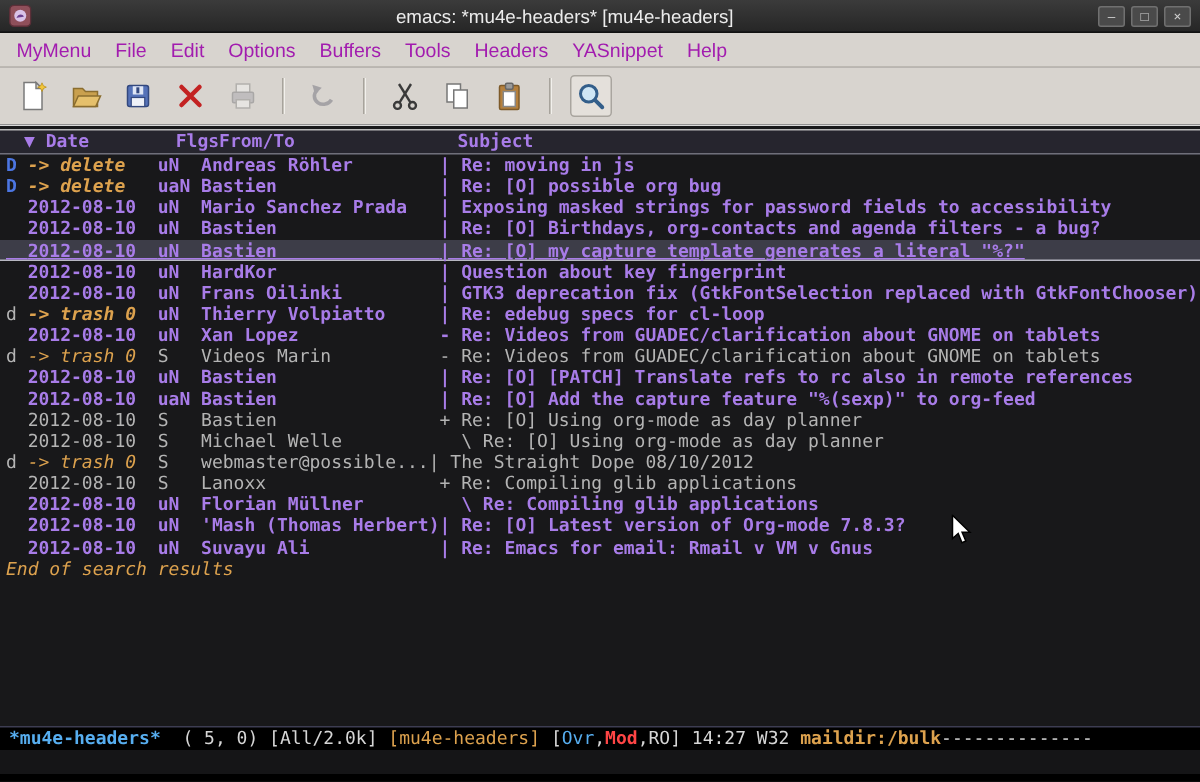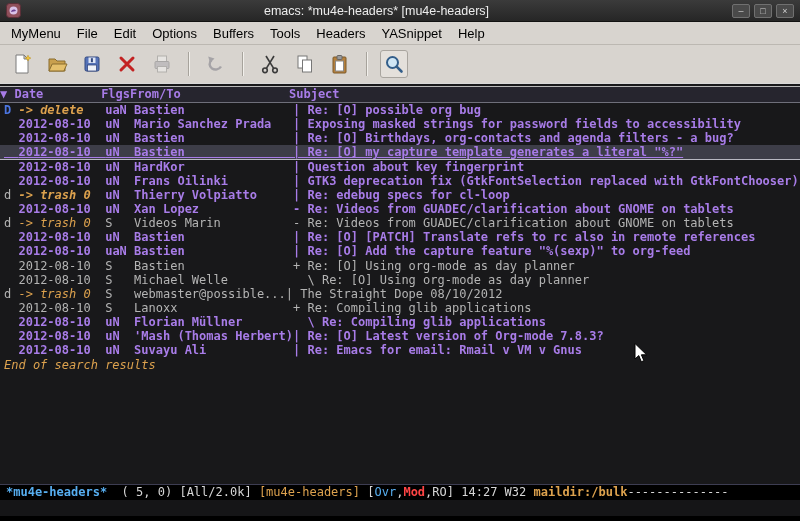--- a/index.html
+++ b/index.html
@@ -13,33 +13,33 @@
               display:flex; align-items:center; padding:0 6px; }
   .title-icon { width:15px; height:15px; flex:none; }
   .title-text { flex:1; text-align:center; color:#ececec; font-size:12.5px; }
   .win-buttons { display:flex; gap:4px; flex:none; }
   .win-btn { width:18px; height:14px; background:#4a4a4a; border:1px solid #707070; border-radius:2px;
              color:#cfcfcf; font-size:9px; line-height:12px; text-align:center; cursor:default; }
 
   
   .menubar { flex:none; height:23px; background:#d8d4cf; border-bottom:1px solid #bcb8b2;
              display:flex; align-items:center; padding:0 3px; }
-  .menu-item { padding:3px 8px; font-size:13px; color:#000000; }
+  .menu-item { padding:3px 8px; font-size:13px; color:#a21caf; }
 
   
   .toolbar { flex:none; height:38px; background:#d8d4cf; display:flex; align-items:center; padding:0 8px; gap:7px; }
   .tb-btn { width:28px; height:28px; display:flex; align-items:center; justify-content:center; border-radius:3px; }
   .tb-btn.disabled { opacity:.38; }
   .tb-btn.boxed { border:1px solid #a9a59f; background:#e4e0db; }
   .tb-sep { width:0; height:24px; border-left:1px solid #a7a39c; border-right:1px solid #f2f0ec; margin:0 5px; }
 
   
   .buffer { flex:none; height:401px; background:#18181a; border-top:1px solid #d9d9d9;
             font-family:"DejaVu Sans Mono", monospace; font-size:12px; overflow:hidden; }
-  .header-line { margin-top:2px; height:17px; line-height:15px; padding-left:0; white-space:pre;
+  .header-line { margin-top:2px; height:17px; line-height:15px; padding-left:16px; white-space:pre;
                  background:#26252e; border-top:1px solid #b9b9b9; border-bottom:1px solid #6f6f7a;
                  color:#a87ce8; font-weight:bold; }
   .row { height:14.15px; line-height:14.15px; padding-left:4px; white-space:pre; }
   .row.unread { color:#a87ce8; font-weight:bold; }
   .row.read   { color:#b4b4b4; font-weight:normal; }
   .row.current { background:#3d3d48; box-shadow: inset 0 -1px 0 #b8b8c2; }
   .row.current span { text-decoration:underline; }
   .f-action { color:#dda24e; font-style:italic; }
   .p-upper { color:#4c76e2; font-weight:bold; font-style:normal; }
   .p-lower { color:#b4b4b4; font-weight:normal; font-style:normal; }
@@ -164,20 +164,21 @@
       <svg width="22" height="22" viewBox="0 0 22 22">
         <circle cx="9.5" cy="9.5" r="5.5" fill="#cfe6f5" stroke="#335e8a" stroke-width="2"></circle>
         <line x1="13.7" y1="13.7" x2="18.5" y2="18.5" stroke="#335e8a" stroke-width="2.6" stroke-linecap="round"></line>
       </svg>
     </div>
   </div>
 
   <div class="buffer">
     <div class="header-line" id="header-line">▼ Date        FlgsFrom/To               Subject</div>
     <div id="rows">
+        <div class="row unread"><span class="p-upper">D </span><span class="f-action">-&gt; delete   </span><span>uN  </span><span>Andreas Röhler        </span><span>| Re: moving in js</span></div>
         <div class="row unread"><span class="p-upper">D </span><span class="f-action">-&gt; delete   </span><span>uaN </span><span>Bastien               </span><span>| Re: [O] possible org bug</span></div>
         <div class="row unread"><span>  </span><span>2012-08-10  </span><span>uN  </span><span>Mario Sanchez Prada   </span><span>| Exposing masked strings for password fields to accessibility</span></div>
         <div class="row unread"><span>  </span><span>2012-08-10  </span><span>uN  </span><span>Bastien               </span><span>| Re: [O] Birthdays, org-contacts and agenda filters - a bug?</span></div>
         <div class="row unread current"><span>  </span><span>2012-08-10  </span><span>uN  </span><span>Bastien               </span><span>| Re: [O] my capture template generates a literal "%?"</span></div>
         <div class="row unread"><span>  </span><span>2012-08-10  </span><span>uN  </span><span>HardKor               </span><span>| Question about key fingerprint</span></div>
         <div class="row unread"><span>  </span><span>2012-08-10  </span><span>uN  </span><span>Frans Oilinki         </span><span>| GTK3 deprecation fix (GtkFontSelection replaced with GtkFontChooser)</span></div>
         <div class="row unread"><span class="p-lower">d </span><span class="f-action">-&gt; trash 0  </span><span>uN  </span><span>Thierry Volpiatto     </span><span>| Re: edebug specs for cl-loop</span></div>
         <div class="row unread"><span>  </span><span>2012-08-10  </span><span>uN  </span><span>Xan Lopez             </span><span>- Re: Videos from GUADEC/clarification about GNOME on tablets</span></div>
         <div class="row read"><span class="p-lower">d </span><span class="f-action">-&gt; trash 0  </span><span>S   </span><span>Videos Marin          </span><span>- Re: Videos from GUADEC/clarification about GNOME on tablets</span></div>
         <div class="row unread"><span>  </span><span>2012-08-10  </span><span>uN  </span><span>Bastien               </span><span>| Re: [O] [PATCH] Translate refs to rc also in remote references</span></div>

